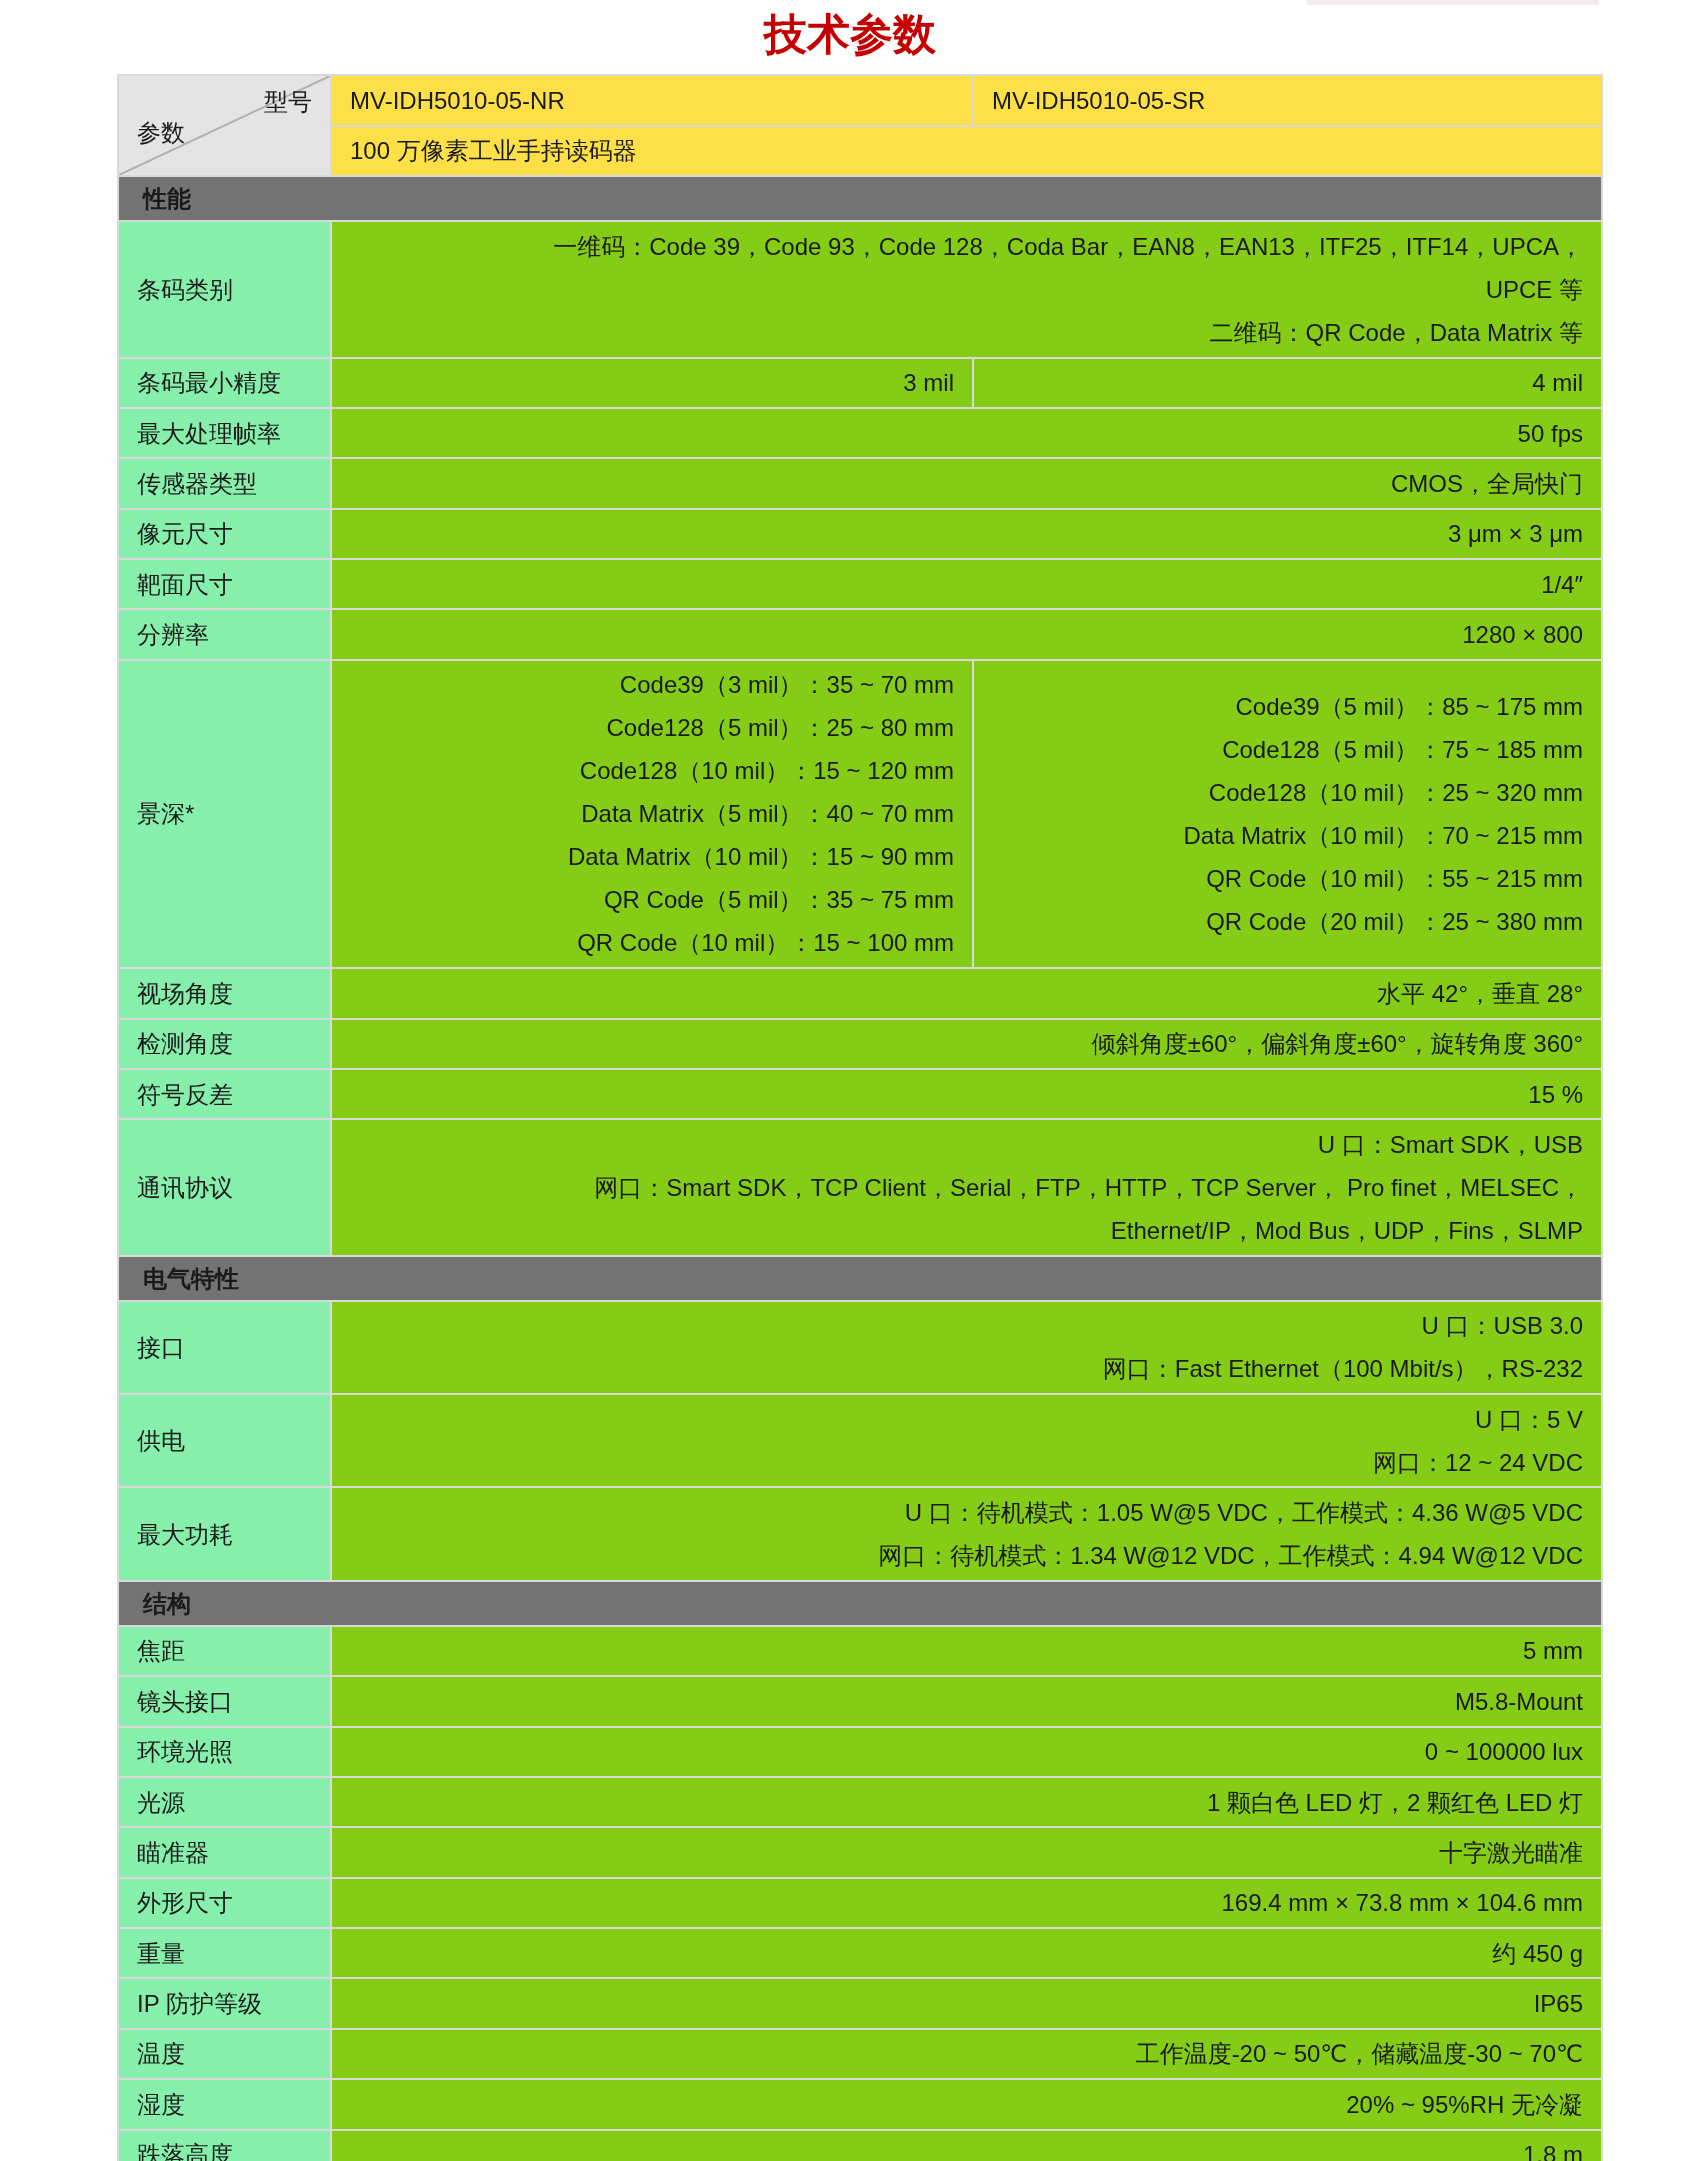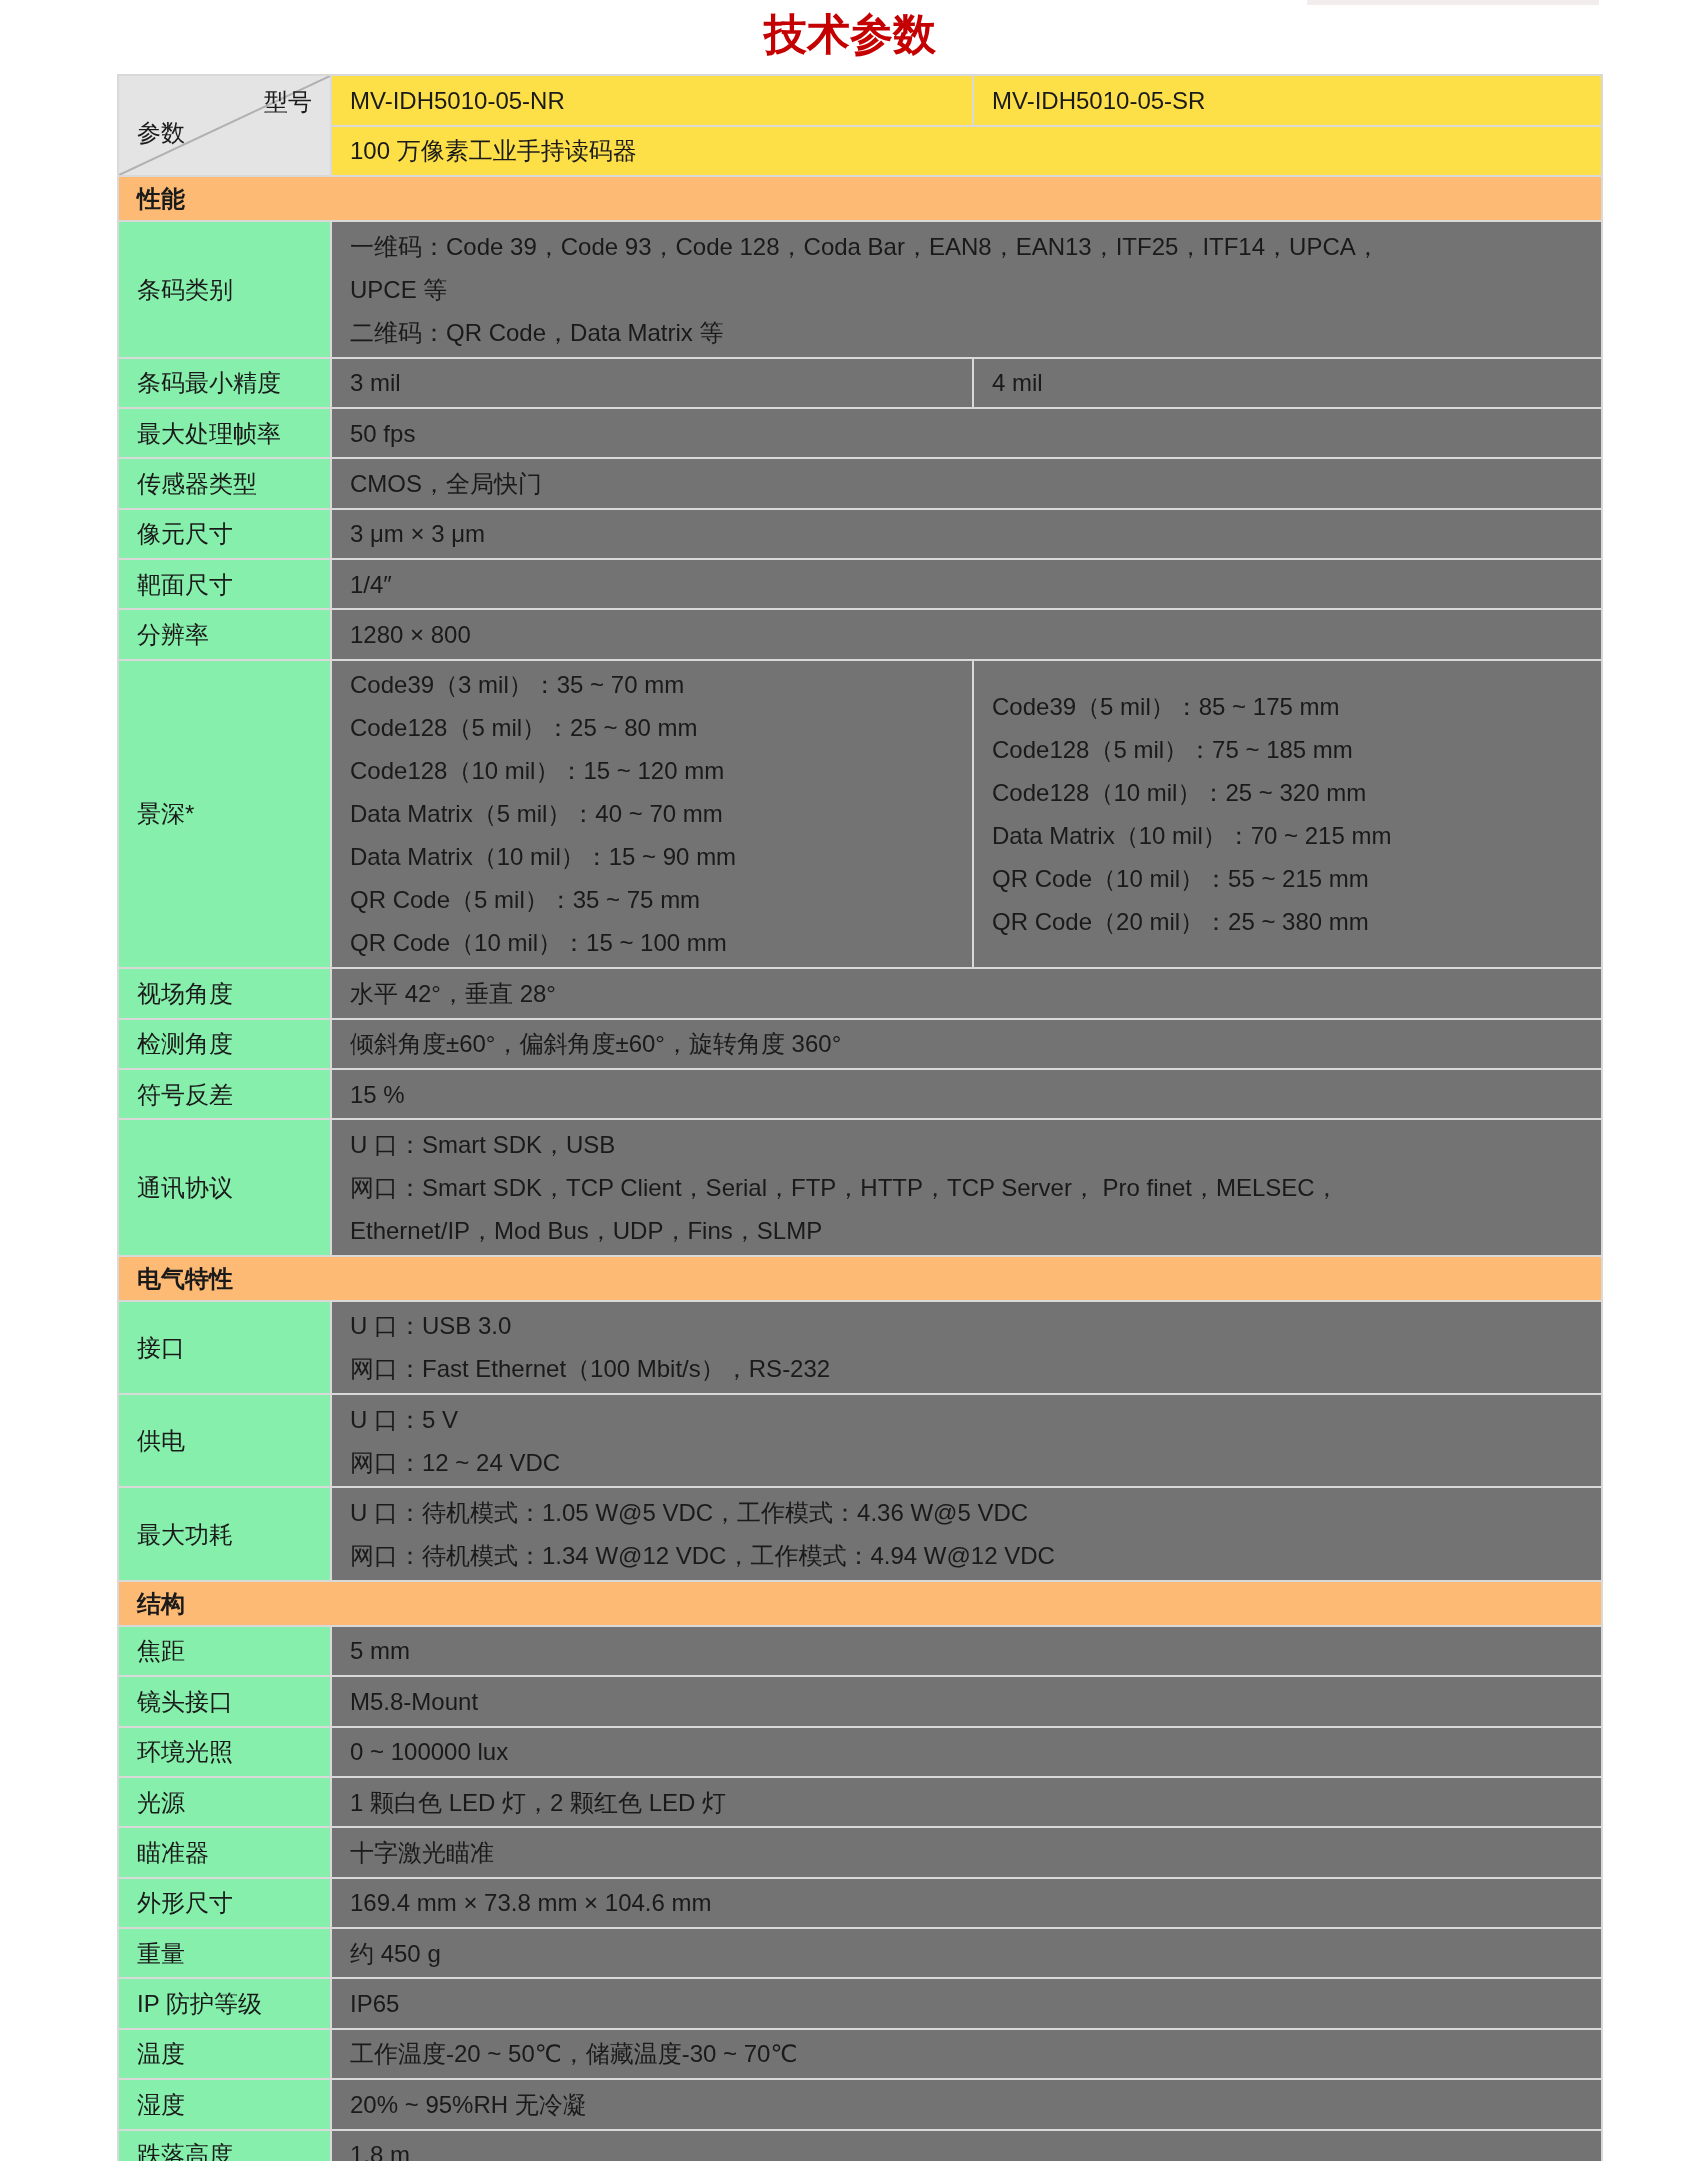--- a/index.html
+++ b/index.html
@@ -39,23 +39,23 @@
     background-color:#e4e4e4;
     background-image:linear-gradient(to bottom right,
       transparent calc(50% - 1.4px),
       #b3b3b3 calc(50% - 0.7px),
       #b3b3b3 calc(50% + 0.7px),
       transparent calc(50% + 1.4px));
     text-align:center;
   }
   td.diag .ax-model{position:absolute;top:11px;right:18px;line-height:30px;}
   td.diag .ax-param{position:absolute;bottom:27px;left:18px;line-height:30px;}
-  tr.section td{background:#fdba74;font-weight:700;padding:0 18px;}
+  tr.section td{background:#737373;font-weight:700;padding:0 24px;}
   td.lbl{background:#86efac;}
-  td.val{background:#737373;}
+  td.val{background:#84cc16;text-align:right;}
 </style>
 </head>
 <body>
 
 <div class="page">
 
   <div class="wm-fragment"></div>
 
   <h1 class="doc-title" style="color: rgb(196, 0, 0);">技术参数</h1>
 

